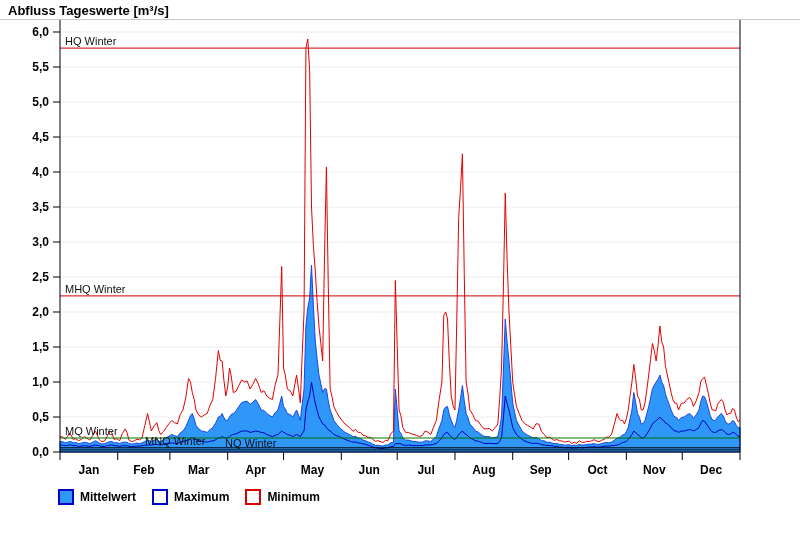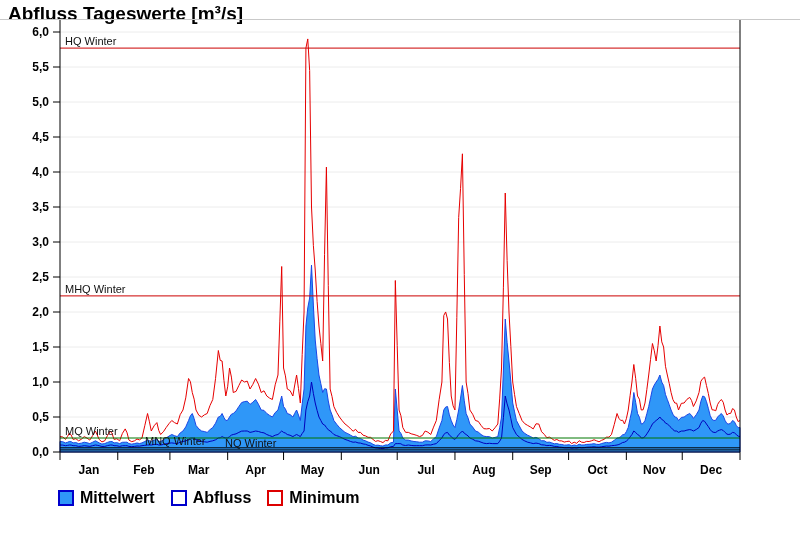--- a/index.html
+++ b/index.html
@@ -1,23 +1,23 @@
 <!DOCTYPE html>
 <html><head>
 <meta charset="utf-8">
 <style>
   html,body{margin:0;padding:0;background:#ffffff;}
   .page{position:relative;width:800px;height:550px;background:#ffffff;overflow:hidden;
         font-family:"Liberation Sans",sans-serif;}
-  .title{position:absolute;left:8px;top:3px;font-size:19px;font-weight:bold;color:#000;}
+  .title{position:absolute;left:8px;top:3px;font-size:13px;font-weight:bold;color:#000;}
   .title-sep{position:absolute;left:0;top:19px;width:800px;height:1px;background:#c9c9c9;}
   svg{position:absolute;left:0;top:0;}
   svg text{font-family:"Liberation Sans",sans-serif;}
   .legend{position:absolute;left:58px;top:489px;display:flex;gap:16px;align-items:center;
-          font-size:16px;font-weight:bold;color:#000;}
+          font-size:12px;font-weight:bold;color:#000;}
   .legend-item{display:flex;align-items:center;}
   .swatch{width:12px;height:12px;border:2px solid #000;display:inline-block;margin-right:6px;}
 </style>
 </head>
 <body>
 
 <div class="page">
   <div class="title">Abfluss Tageswerte [m³/s]</div>
   <div class="title-sep"></div>
   <svg id="chart-svg" width="800" height="485" viewBox="0 0 800 485">
@@ -101,20 +101,20 @@
       <text x="711.1232876712329" y="474" text-anchor="middle" font-size="12" font-weight="bold" fill="#000">Dec</text>
       <line x1="740" x2="740" y1="452" y2="460" stroke="#000000" stroke-width="1"></line>
     </svg>
   <div class="legend">
     <div class="legend-item">
       <span class="swatch" style="background: rgb(47, 151, 248); border-color: rgb(0, 0, 204);"></span>
       <span>Mittelwert</span>
     </div>
     <div class="legend-item">
       <span class="swatch" style="background: rgb(255, 255, 255); border-color: rgb(0, 0, 204);"></span>
-      <span>Abfluss</span>
+      <span>Maximum</span>
     </div>
     <div class="legend-item">
       <span class="swatch" style="background: rgb(255, 255, 255); border-color: rgb(221, 0, 0);"></span>
       <span>Minimum</span>
     </div>
   </div>
 </div>
 
 </body></html>

